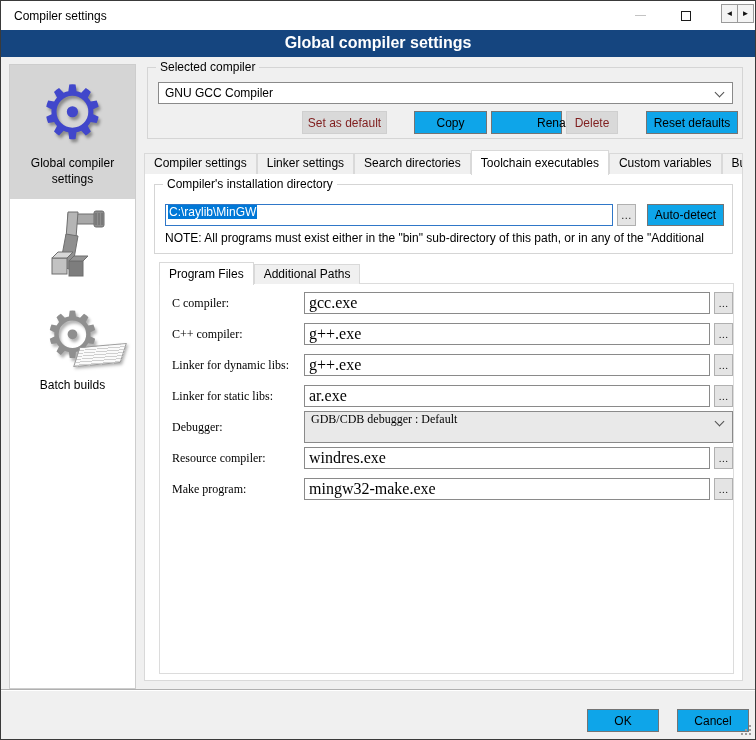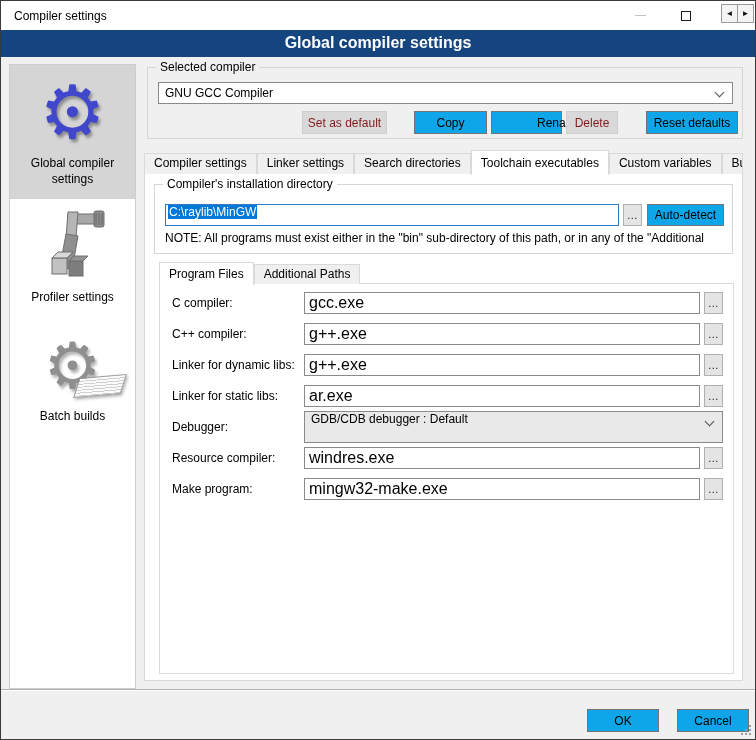--- a/index.html
+++ b/index.html
@@ -103,38 +103,38 @@
   .path-input {
     flex:1; height:22px; border:1px solid #2f77c8; background:#fff;
     display:flex; align-items:flex-start; padding-left:2px; overflow:hidden;
   }
   .selhl { background:#0078d7; color:#fff; padding:0 1px; white-space:pre; }
   .dots-btn {
     width:19px; height:22px; margin-left:4px; flex:none;
     background:#e4e4e4; border:1px solid #b0b0b0;
     font-family:inherit; font-size:11px; line-height:1; letter-spacing:0.5px; color:#222;
   }
-  .autodetect { width:77px; height:22px; margin-left:5px; flex:none; }
+  .autodetect { width:77px; height:22px; margin-left:11px; flex:none; }
   .note {
     position:absolute; left:10px; right:2px; top:46px;
     color:#000000; white-space:nowrap; overflow:hidden; font-size:12px;
   }
 
   
   .subtabs { position:absolute; left:14px; top:87px; display:flex; align-items:flex-end; height:23px; z-index:3; }
   .subtab {
     height:20px; line-height:18px; padding:0 9px; background:#f0f0f0;
     border:1px solid #d9d9d9; border-bottom:none; white-space:nowrap;
   }
   .subtab.active { height:23px; line-height:22px; background:#fff; margin-bottom:-1px; position:relative; }
   .panel-inner {
     position:absolute; left:14px; top:109px; right:8px; bottom:6px;
     background:#fff; border:1px solid #dcdcdc; padding-top:8px; z-index:2;
   }
-  .frow { display:flex; align-items:center; margin:0 10px 9px 12px; height:22px; }
+  .frow { display:flex; align-items:center; margin:0 0 9px 12px; height:22px;font-family:Liberation Serif, serif; }
   .flabel { width:132px; flex:none; font-size:12px; }
   .ftext {
     flex:1; height:22px; border:1px solid #8a8a8a; background:#fff;
     font-family:inherit; font-size:16px; padding:0 4px; min-width:0;
   }
   .fselect {
     flex:1; height:32px; border:1px solid #8a8a8a; background:#e9e9e9;
     display:flex; align-items:flex-start; padding:0 22px 0 6px; position:relative;
   }
 
@@ -188,21 +188,20 @@
               <line x1="64" y1="5" x2="64" y2="17" stroke="#666"></line>
             <polygon points="30,4 40,4 38,30 28,30" fill="#b5b5b5"></polygon>
             <polygon points="28,26 40,28 34,62 22,58" fill="#8f8f8f"></polygon>
             <rect x="14" y="50" width="15" height="16" fill="#c2c2c2"></rect>
             <polygon points="14,50 20,44 35,44 29,50" fill="#d8d8d8"></polygon>
             <rect x="31" y="53" width="14" height="15" fill="#7d7d7d"></rect>
             <polygon points="31,53 36,48 50,48 45,53" fill="#949494"></polygon>
           </g>
         </svg>
       </div>
-      <div class="side-label">Profiler settings</div>
     </div>
     <div class="side-item">
       <div class="side-icon">
         <span class="gear-gray">⚙</span>
         <span class="papers"></span>
       </div>
       <div class="side-label">Batch builds</div>
     </div>
   </div>
 

